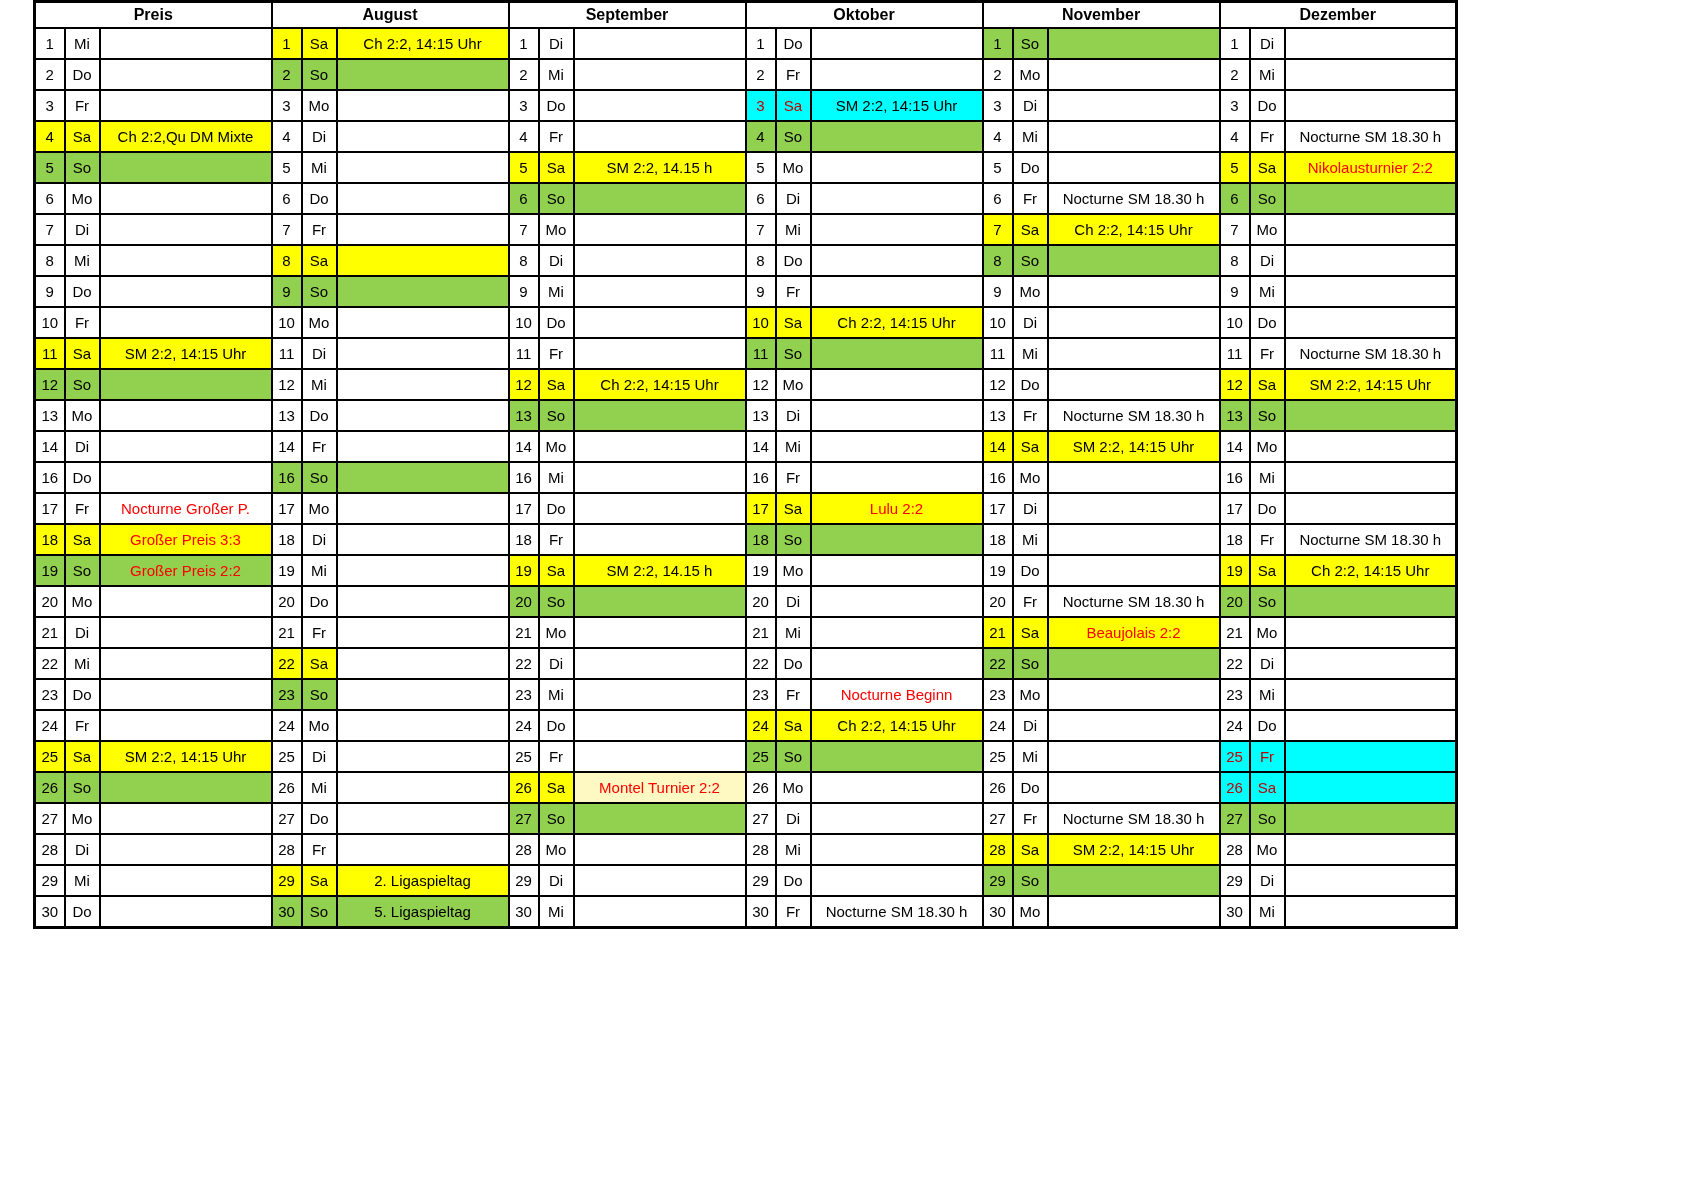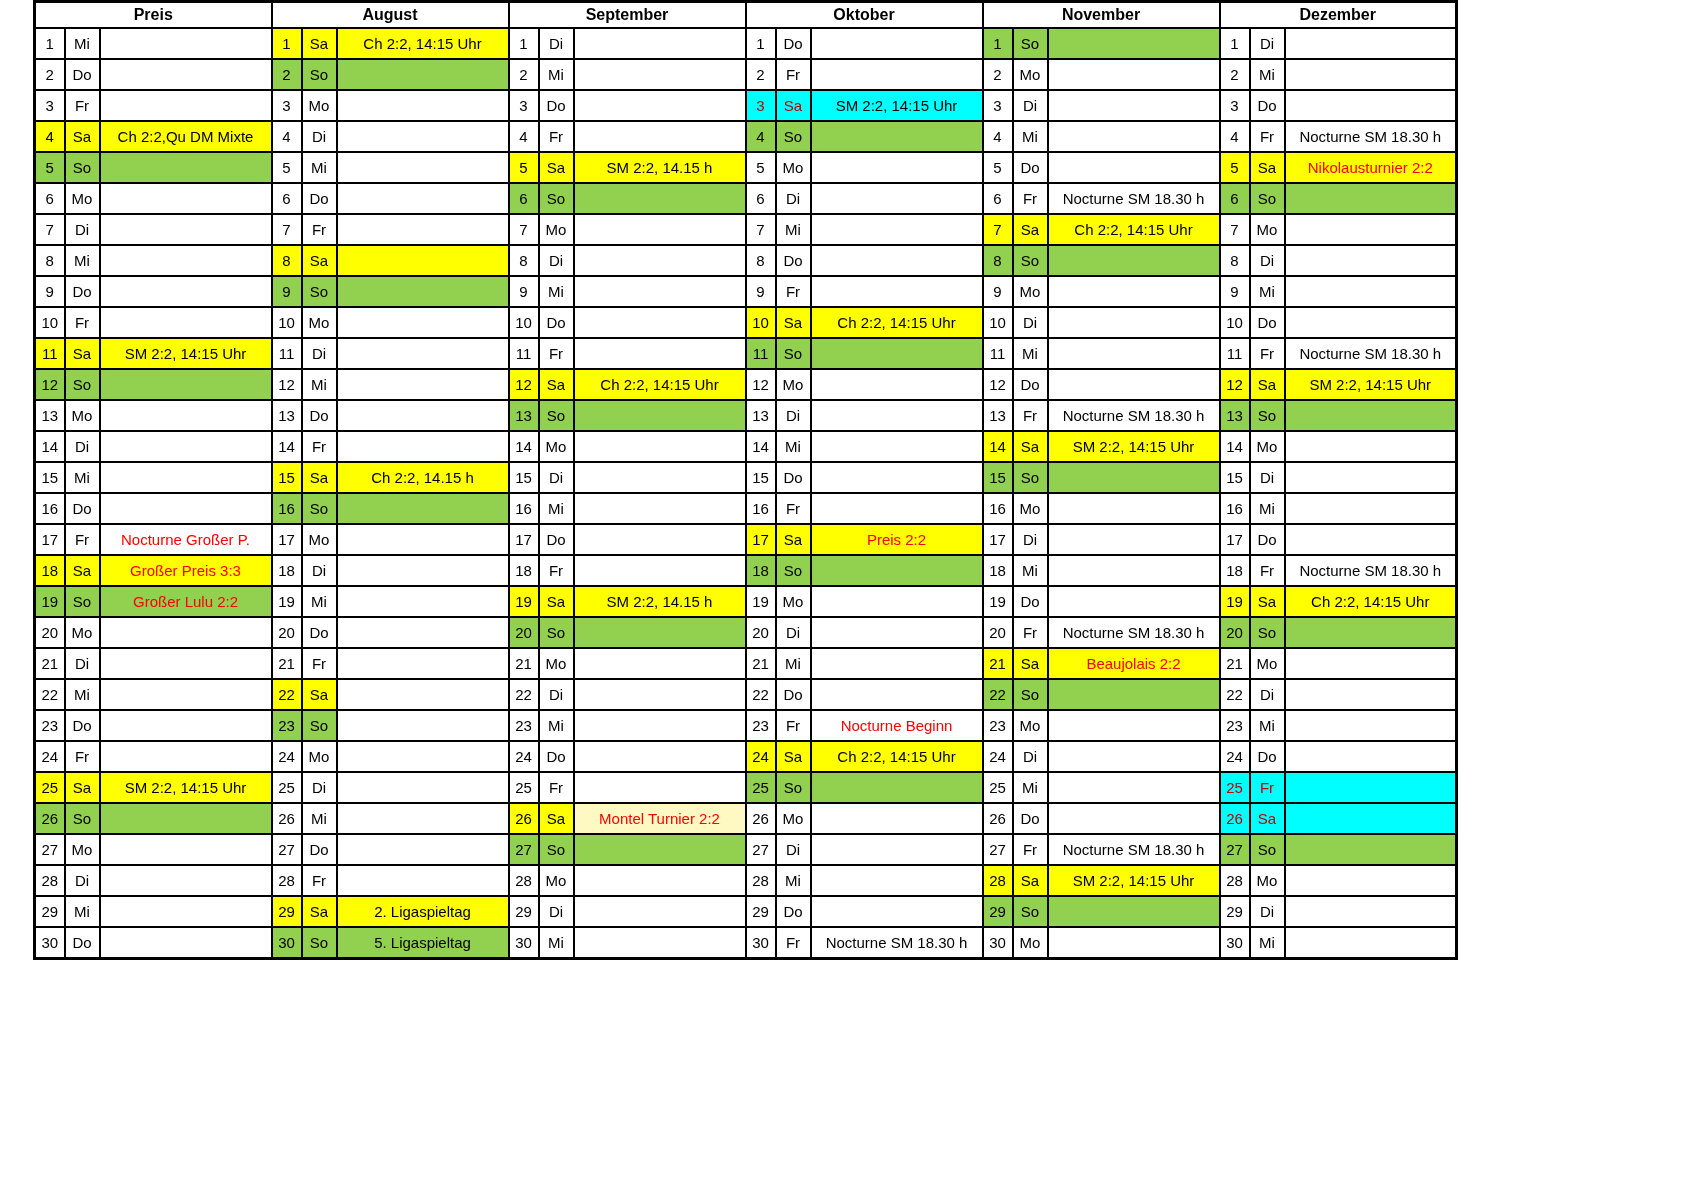--- a/index.html
+++ b/index.html
@@ -357,40 +357,20 @@
           <td>Mi</td>
           <td></td>
           <td class="msep" style="background: rgb(255, 255, 0);">14</td>
           <td style="background: rgb(255, 255, 0);">Sa</td>
           <td style="background: rgb(255, 255, 0);">SM 2:2, 14:15 Uhr</td>
           <td class="msep">14</td>
           <td>Mo</td>
           <td></td>
         </tr>
         <tr>
-          <td>15</td>
-          <td>Mi</td>
-          <td></td>
-          <td class="msep" style="background: rgb(255, 255, 0);">15</td>
-          <td style="background: rgb(255, 255, 0);">Sa</td>
-          <td style="background: rgb(255, 255, 0);">Ch 2:2, 14.15 h</td>
-          <td class="msep">15</td>
-          <td>Di</td>
-          <td></td>
-          <td class="msep">15</td>
-          <td>Do</td>
-          <td></td>
-          <td class="msep" style="background: rgb(146, 208, 80);">15</td>
-          <td style="background: rgb(146, 208, 80);">So</td>
-          <td style="background: rgb(146, 208, 80);"></td>
-          <td class="msep">15</td>
-          <td>Di</td>
-          <td></td>
-        </tr>
-        <tr>
           <td>16</td>
           <td>Do</td>
           <td></td>
           <td class="msep" style="background: rgb(146, 208, 80);">16</td>
           <td style="background: rgb(146, 208, 80);">So</td>
           <td style="background: rgb(146, 208, 80);"></td>
           <td class="msep">16</td>
           <td>Mi</td>
           <td></td>
           <td class="msep">16</td>
@@ -408,21 +388,21 @@
           <td>Fr</td>
           <td style="color: rgb(255, 0, 0);">Nocturne Großer P.</td>
           <td class="msep">17</td>
           <td>Mo</td>
           <td></td>
           <td class="msep">17</td>
           <td>Do</td>
           <td></td>
           <td class="msep" style="background: rgb(255, 255, 0);">17</td>
           <td style="background: rgb(255, 255, 0);">Sa</td>
-          <td style="background: rgb(255, 255, 0); color: rgb(255, 0, 0);">Preis 2:2</td>
+          <td style="background: rgb(255, 255, 0); color: rgb(255, 0, 0);">Lulu 2:2</td>
           <td class="msep">17</td>
           <td>Di</td>
           <td></td>
           <td class="msep">17</td>
           <td>Do</td>
           <td></td>
         </tr>
         <tr>
           <td style="background: rgb(255, 255, 0);">18</td>
           <td style="background: rgb(255, 255, 0);">Sa</td>
@@ -439,21 +419,21 @@
           <td class="msep">18</td>
           <td>Mi</td>
           <td></td>
           <td class="msep">18</td>
           <td>Fr</td>
           <td>Nocturne SM 18.30 h</td>
         </tr>
         <tr>
           <td style="background: rgb(146, 208, 80);">19</td>
           <td style="background: rgb(146, 208, 80);">So</td>
-          <td style="background: rgb(146, 208, 80); color: rgb(255, 0, 0);">Großer Lulu 2:2</td>
+          <td style="background: rgb(146, 208, 80); color: rgb(255, 0, 0);">Großer Preis 2:2</td>
           <td class="msep">19</td>
           <td>Mi</td>
           <td></td>
           <td class="msep" style="background: rgb(255, 255, 0);">19</td>
           <td style="background: rgb(255, 255, 0);">Sa</td>
           <td style="background: rgb(255, 255, 0);">SM 2:2, 14.15 h</td>
           <td class="msep">19</td>
           <td>Mo</td>
           <td></td>
           <td class="msep">19</td>

